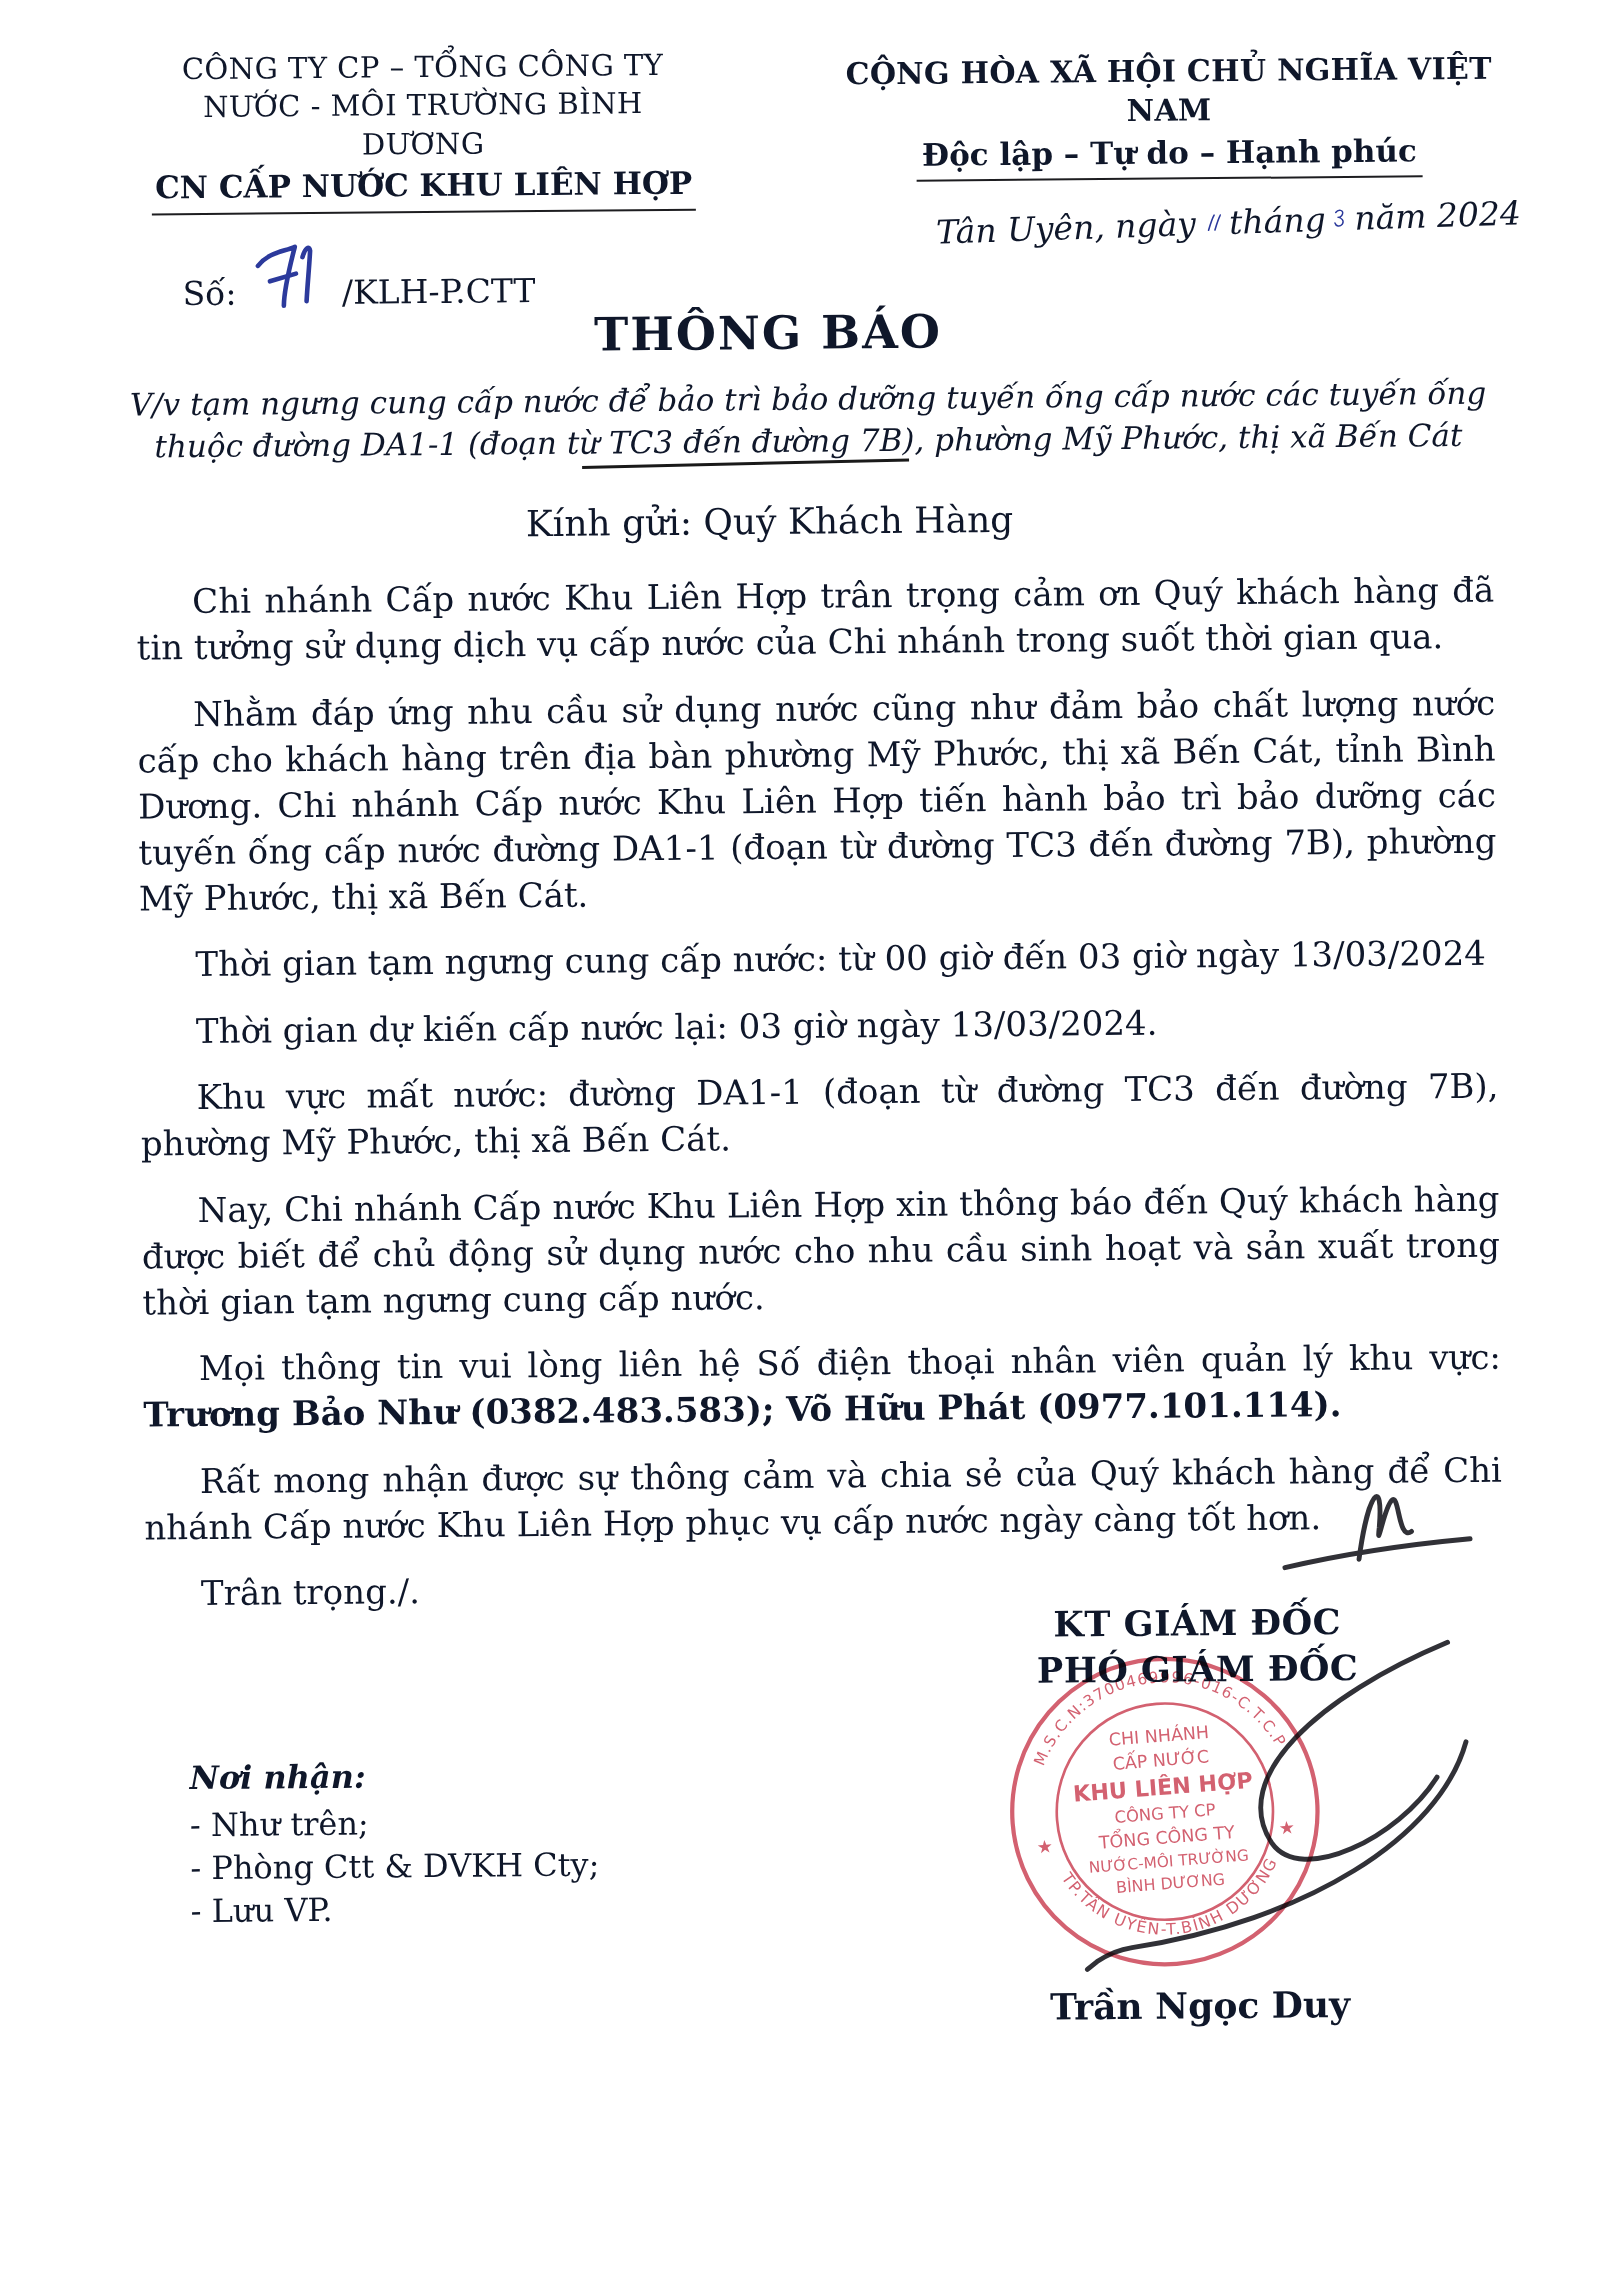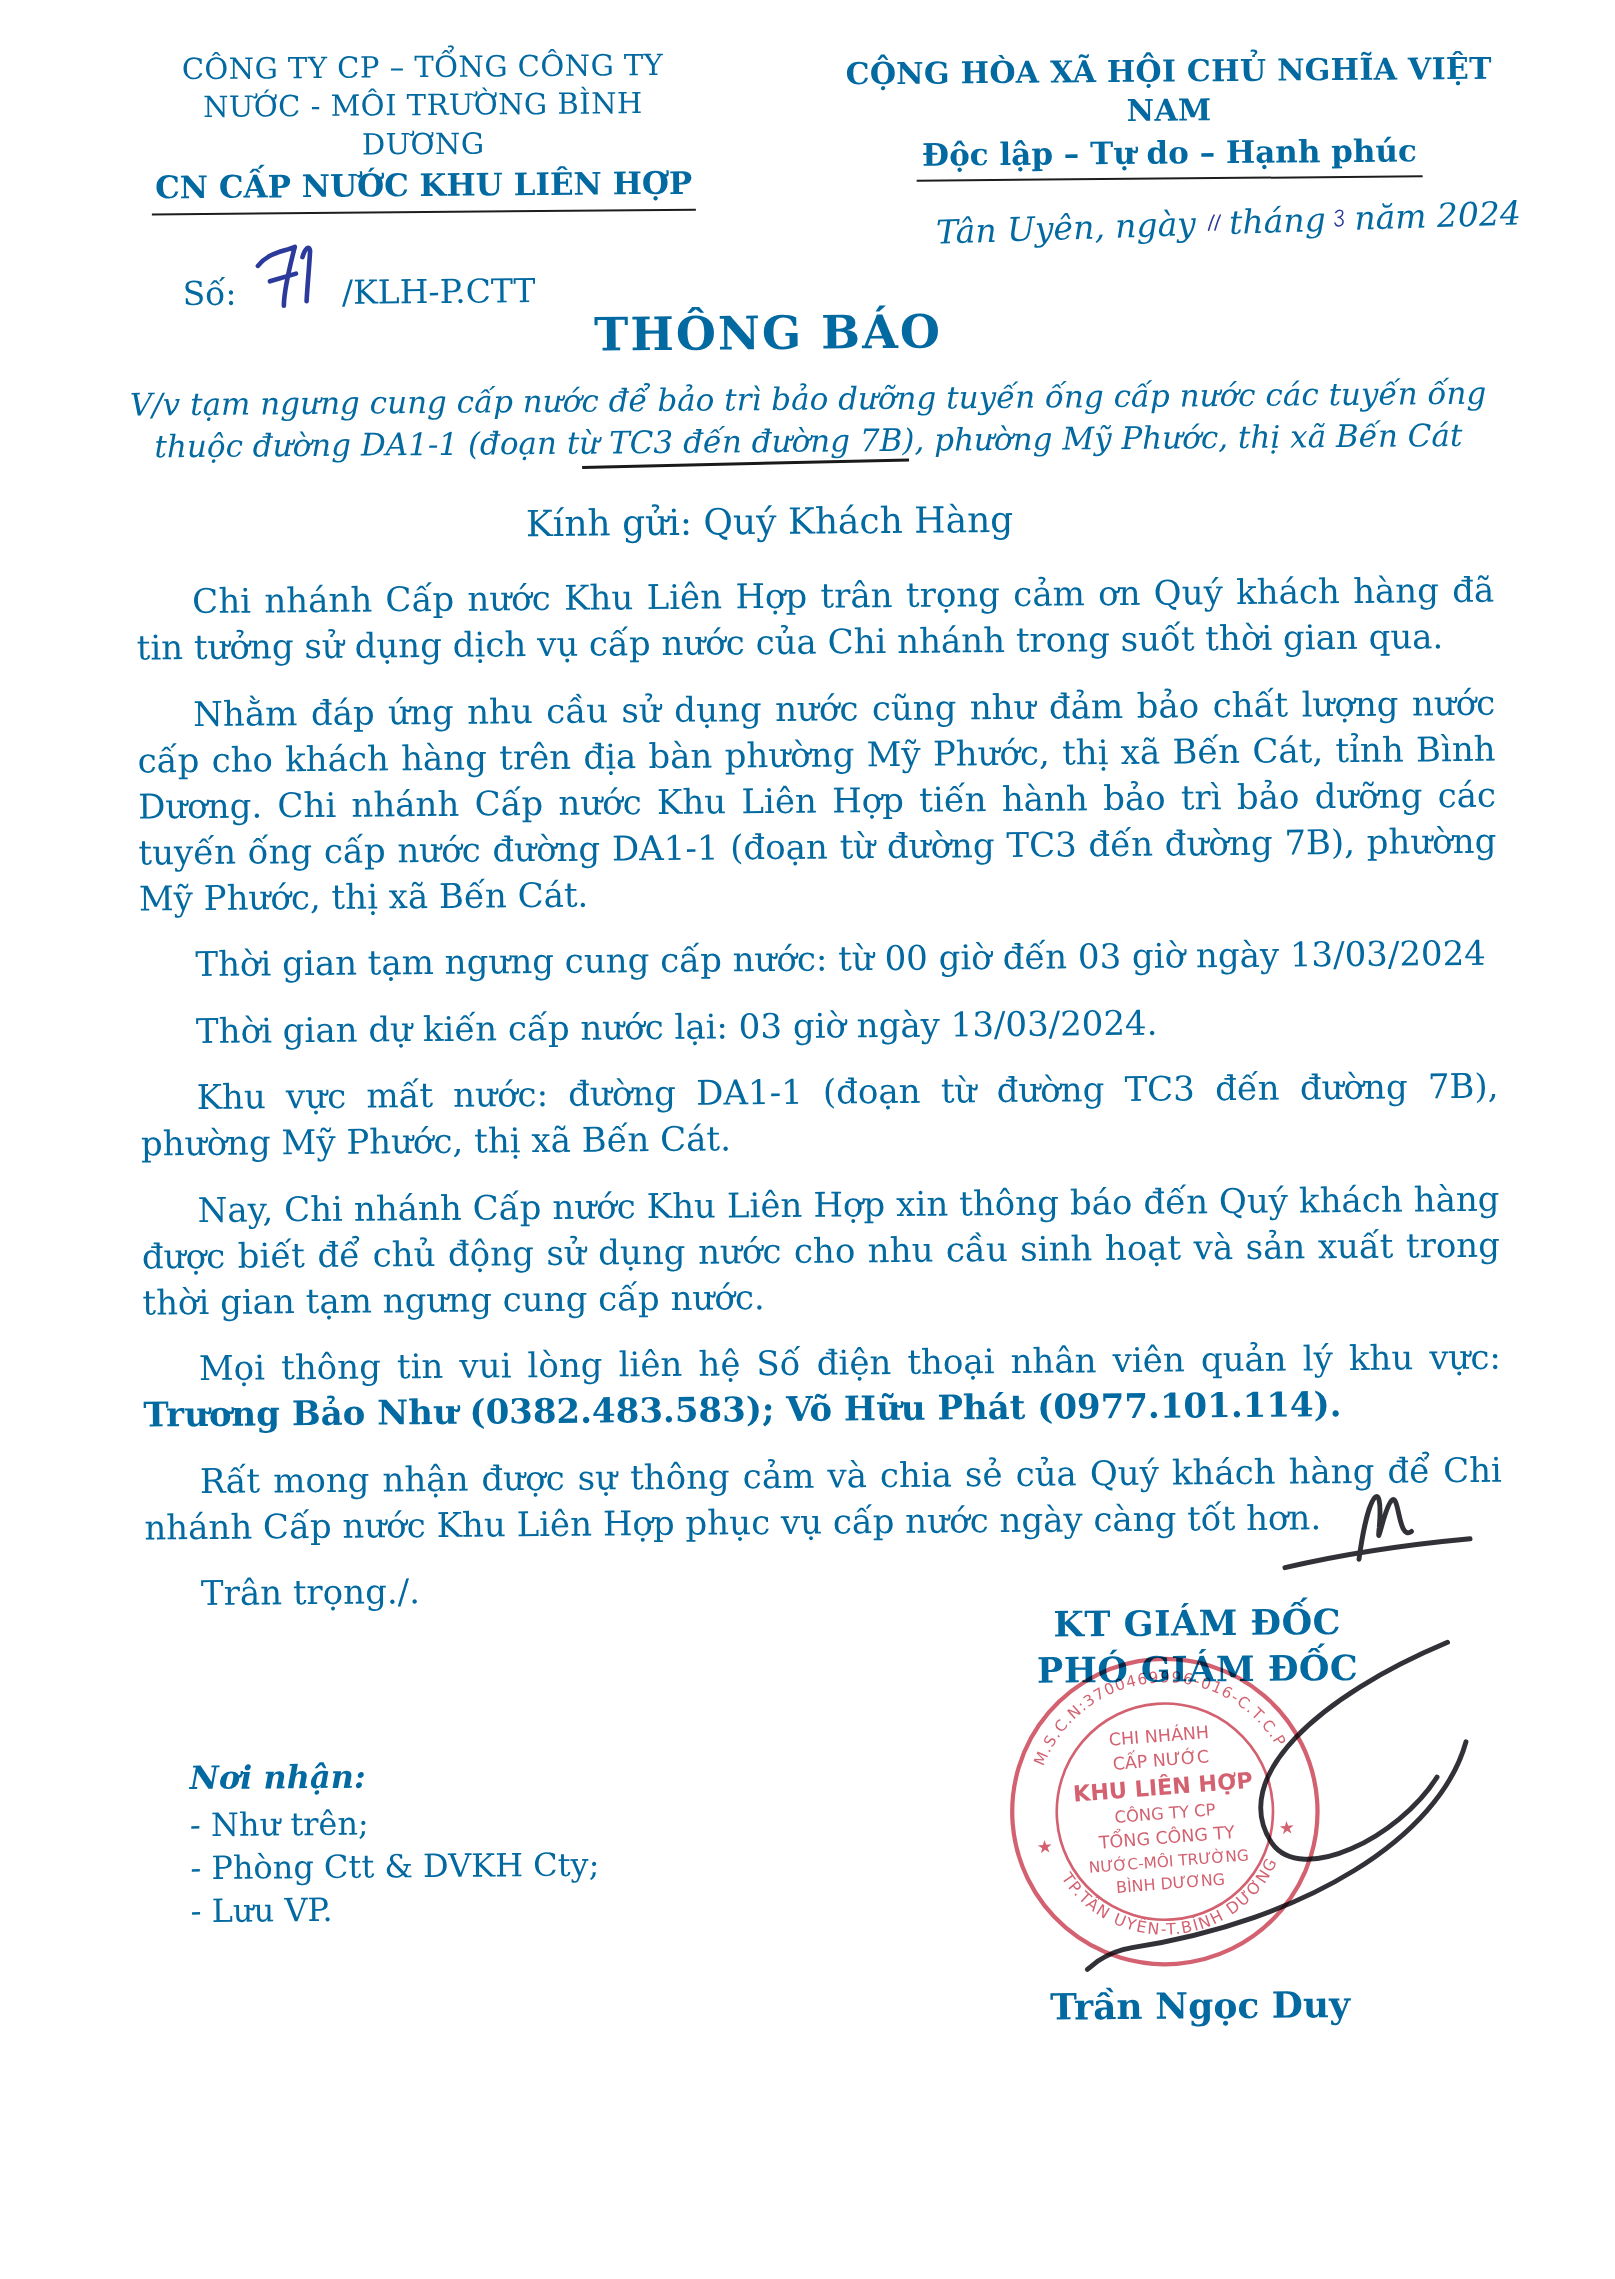--- a/index.html
+++ b/index.html
@@ -1,18 +1,18 @@
 <!DOCTYPE html>
 <html lang="vi"><head>
 <meta charset="utf-8">
 <style>
   html,body { margin:0; padding:0; background:#ffffff; }
   .page {
     position:relative; width:1544px; height:2279px; background:#ffffff;
-    overflow:hidden; font-family:"DejaVu Serif", serif; color:#0369a1;
+    overflow:hidden; font-family:"DejaVu Serif", serif; color:#0f172a;
   }
   .sheet { position:absolute; inset:0; transform:rotate(-0.5deg); transform-origin:50% 35%; }
 
   
   .hdr-left { position:absolute; left:146px; top:45px; width:566px; text-align:center; line-height:1.32; }
   .hdr-left .l1, .hdr-left .l2 { font-size:29px; letter-spacing:0.5px; }
   .hdr-left .l3 { font-size:31px; font-weight:bold; margin-top:2px; }
   .hdr-left .l3 span { display:inline-block; border-bottom:2.9px solid #1d1d20; padding:0 3.9px 4.9px; }
 
   .hdr-right { position:absolute; left:824px; top:55px; width:702px; text-align:center; line-height:1.3; }

